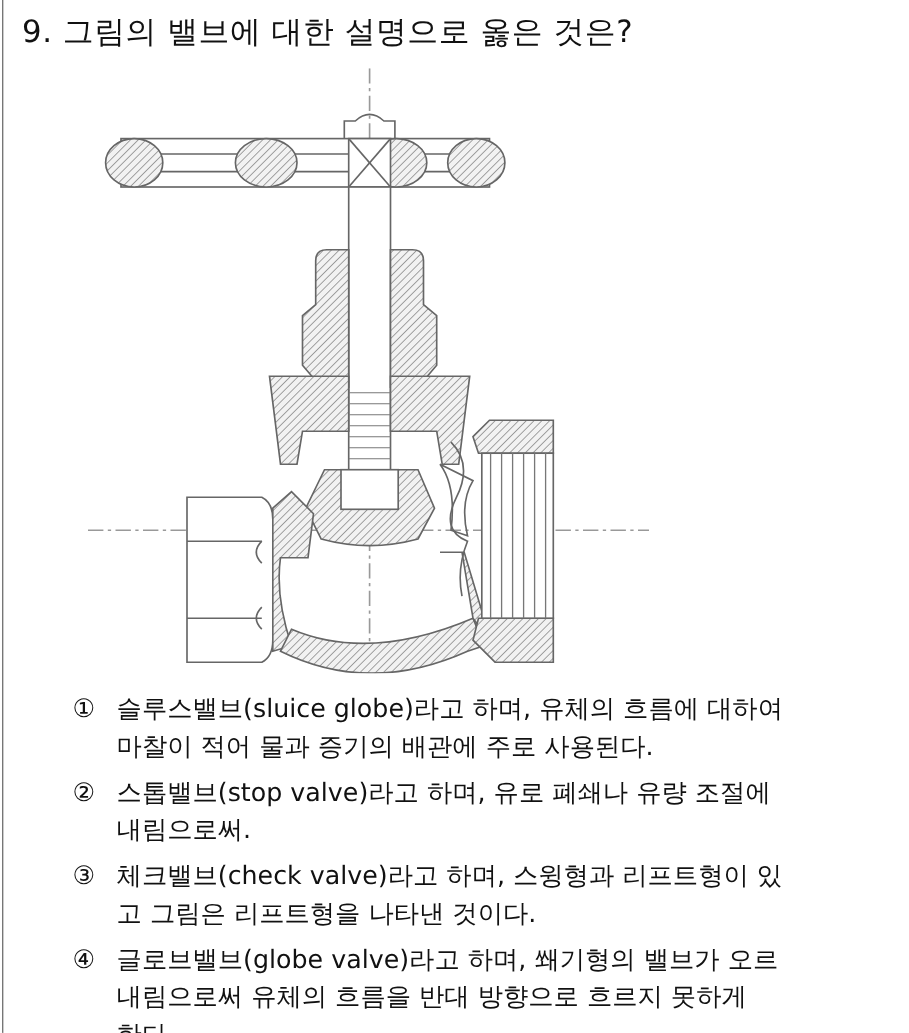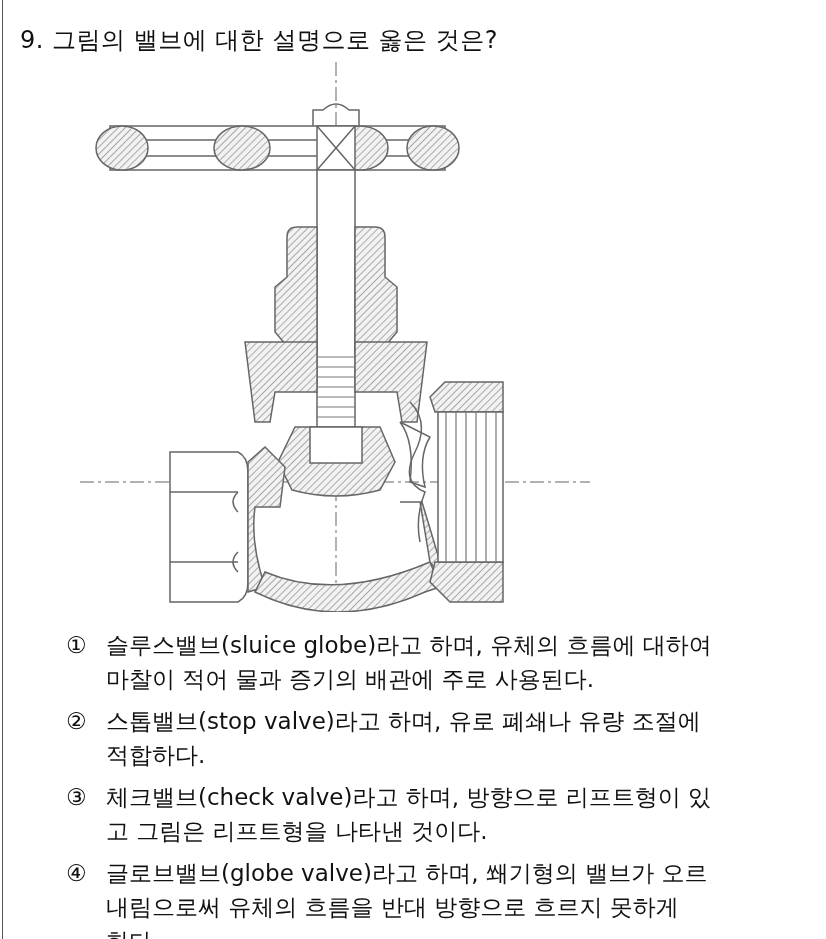--- a/index.html
+++ b/index.html
@@ -1,19 +1,19 @@
 <!DOCTYPE html>
 <html><head>
 <meta charset="utf-8">
 <style>
   html, body { margin: 0; padding: 0; background: #ffffff; }
   body { width: 826px; height: 939px; position: relative; overflow: hidden;
          font-family: "DejaVu Sans", "Liberation Sans", sans-serif; color: #111; }
   .left-rule { position: absolute; left: 2px; top: 0; width: 1px; height: 939px; background: #555; }
-  .question { position: absolute; left: 20px; top: 24px; font-size: 24px; letter-spacing: 0.5px; }
+  .question { position: absolute; left: 20px; top: 10px; font-size: 28px; letter-spacing: 0.5px; }
   .figure { position: absolute; left: 70px; top: 62px; width: 530px; height: 550px; }
   .choices { position: absolute; left: 66px; top: 628px; width: 740px; }
   .choice { display: flex; font-size: 23px; line-height: 34px; margin-bottom: 8px; }
   .choice .num { width: 40px; flex: 0 0 40px; }
   .choice .txt { flex: 1; white-space: pre-line; }
 </style>
 </head>
 <body>
 
 <div class="left-rule"></div>
@@ -103,25 +103,25 @@
 
 <div class="choices">
   <div class="choice">
     <span class="num">①</span>
     <span class="txt">슬루스밸브(sluice globe)라고 하며, 유체의 흐름에 대하여
 마찰이 적어 물과 증기의 배관에 주로 사용된다.</span>
   </div>
   <div class="choice">
     <span class="num">②</span>
     <span class="txt">스톱밸브(stop valve)라고 하며, 유로 폐쇄나 유량 조절에
-적합하다.</span>
+내림으로써.</span>
   </div>
   <div class="choice">
     <span class="num">③</span>
-    <span class="txt">체크밸브(check valve)라고 하며, 방향으로 리프트형이 있
+    <span class="txt">체크밸브(check valve)라고 하며, 스윙형과 리프트형이 있
 고 그림은 리프트형을 나타낸 것이다.</span>
   </div>
   <div class="choice">
     <span class="num">④</span>
     <span class="txt">글로브밸브(globe valve)라고 하며, 쐐기형의 밸브가 오르
 내림으로써 유체의 흐름을 반대 방향으로 흐르지 못하게
 한다.</span>
   </div>
 </div>
 

